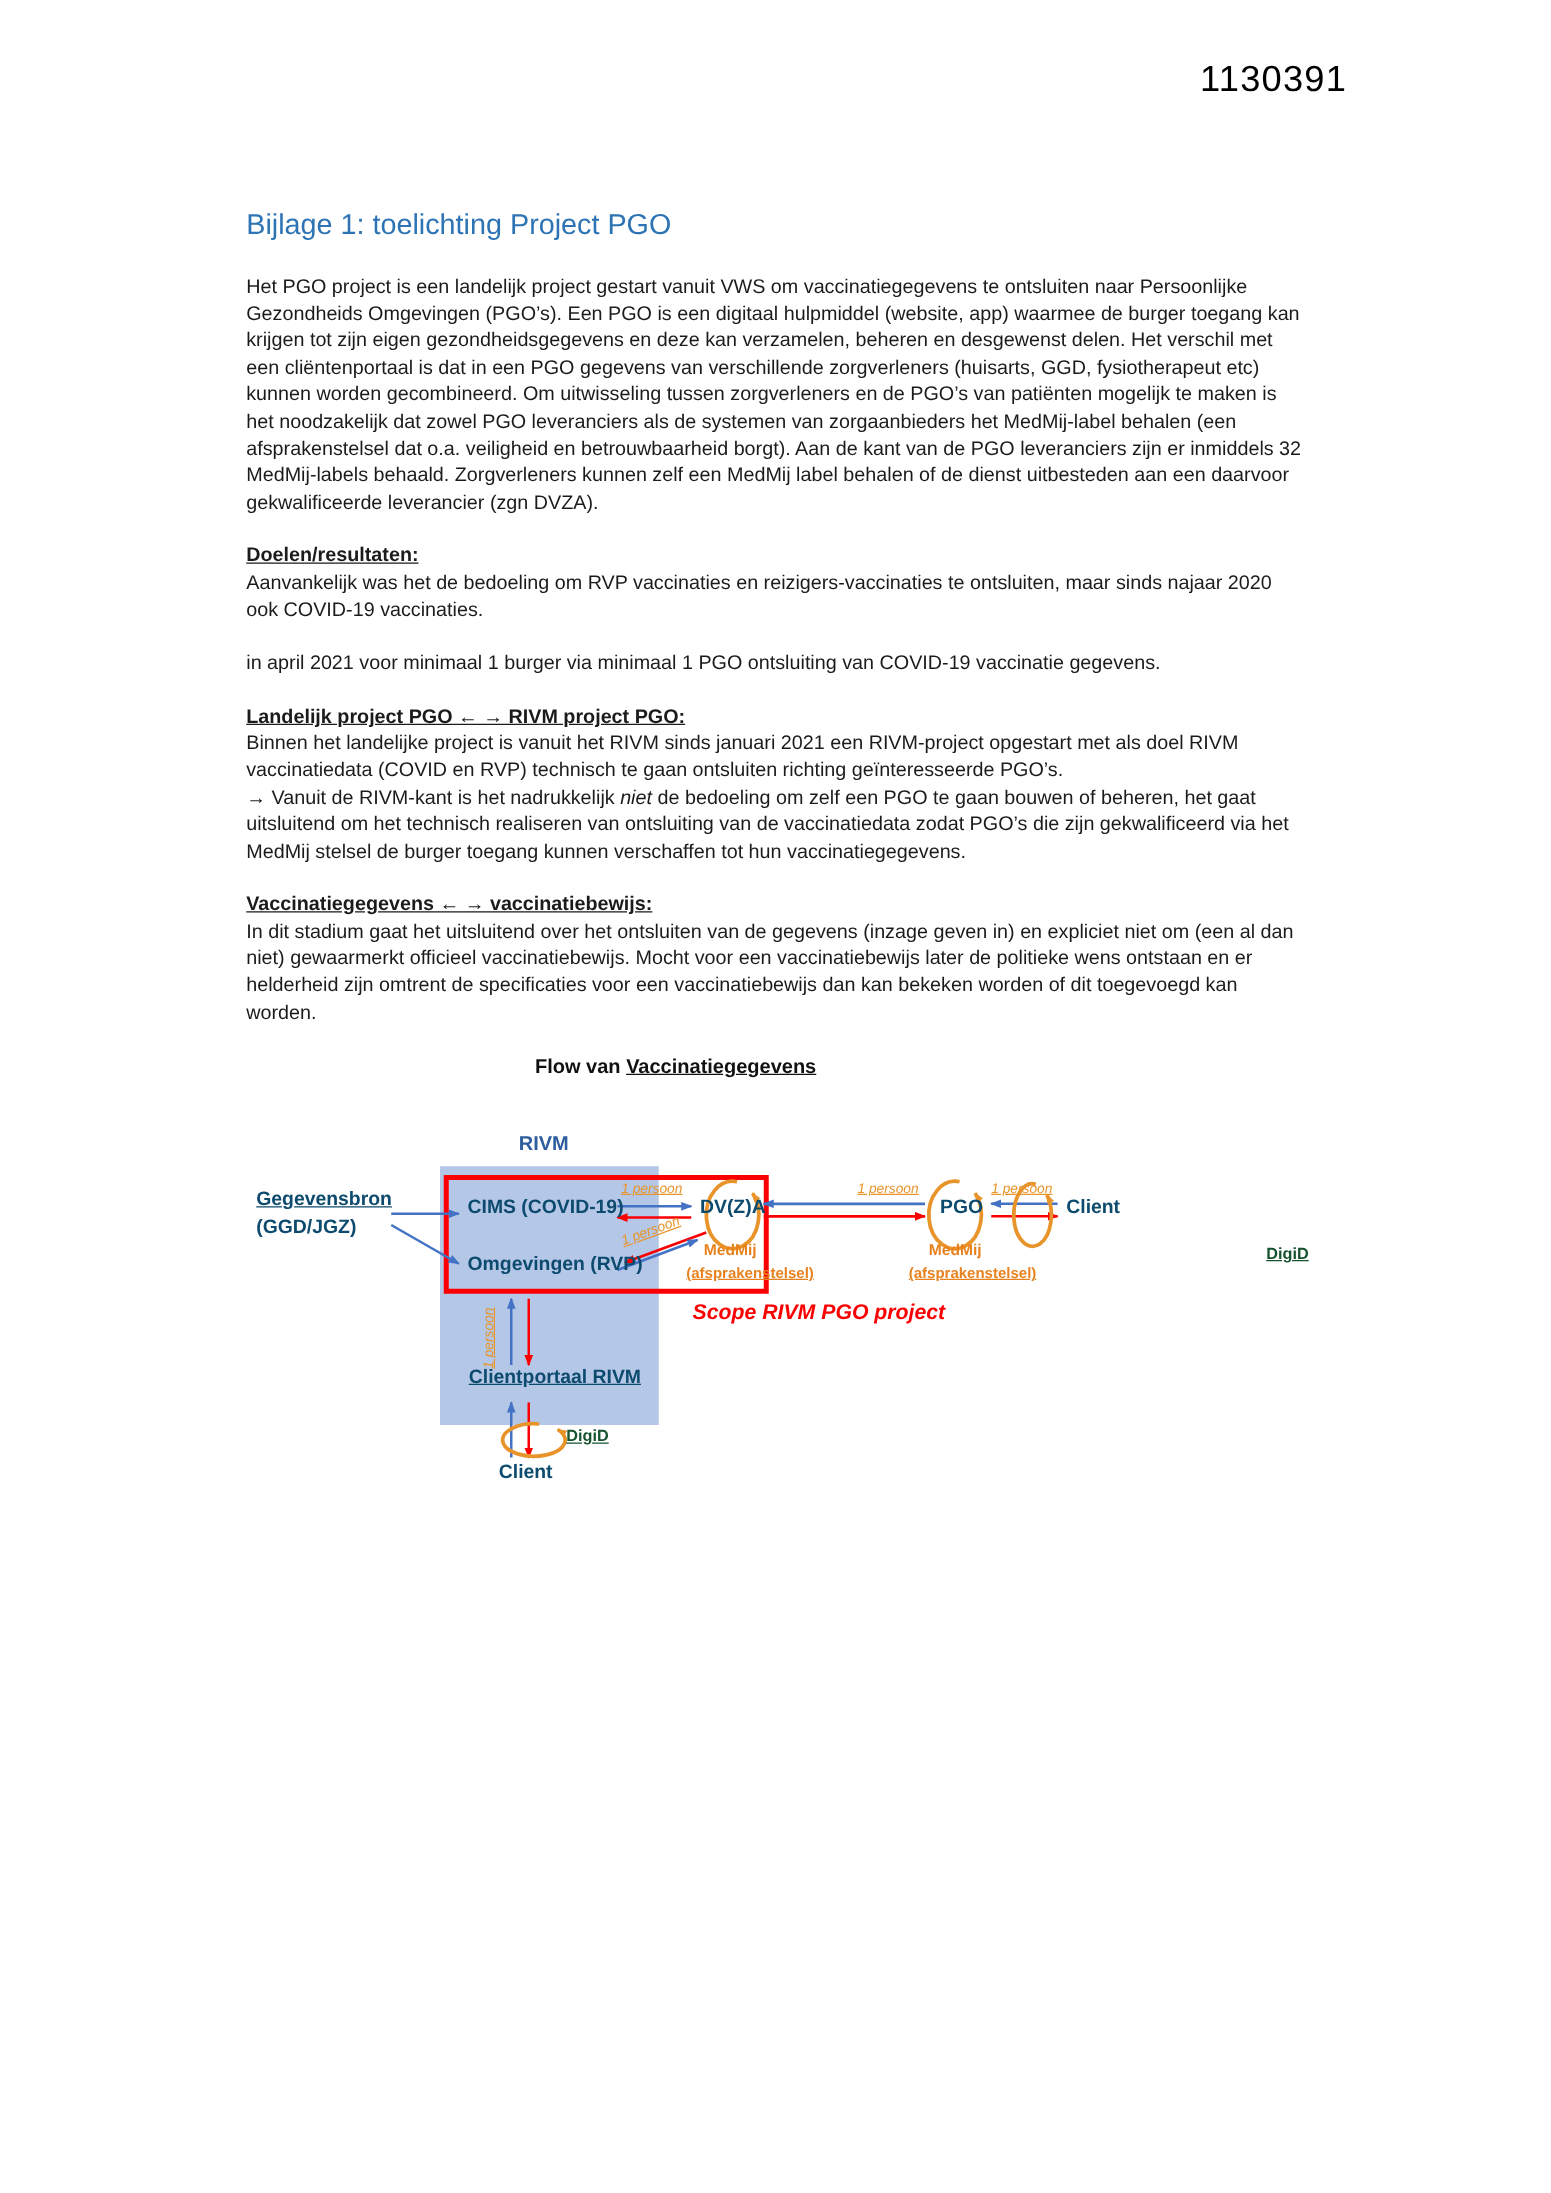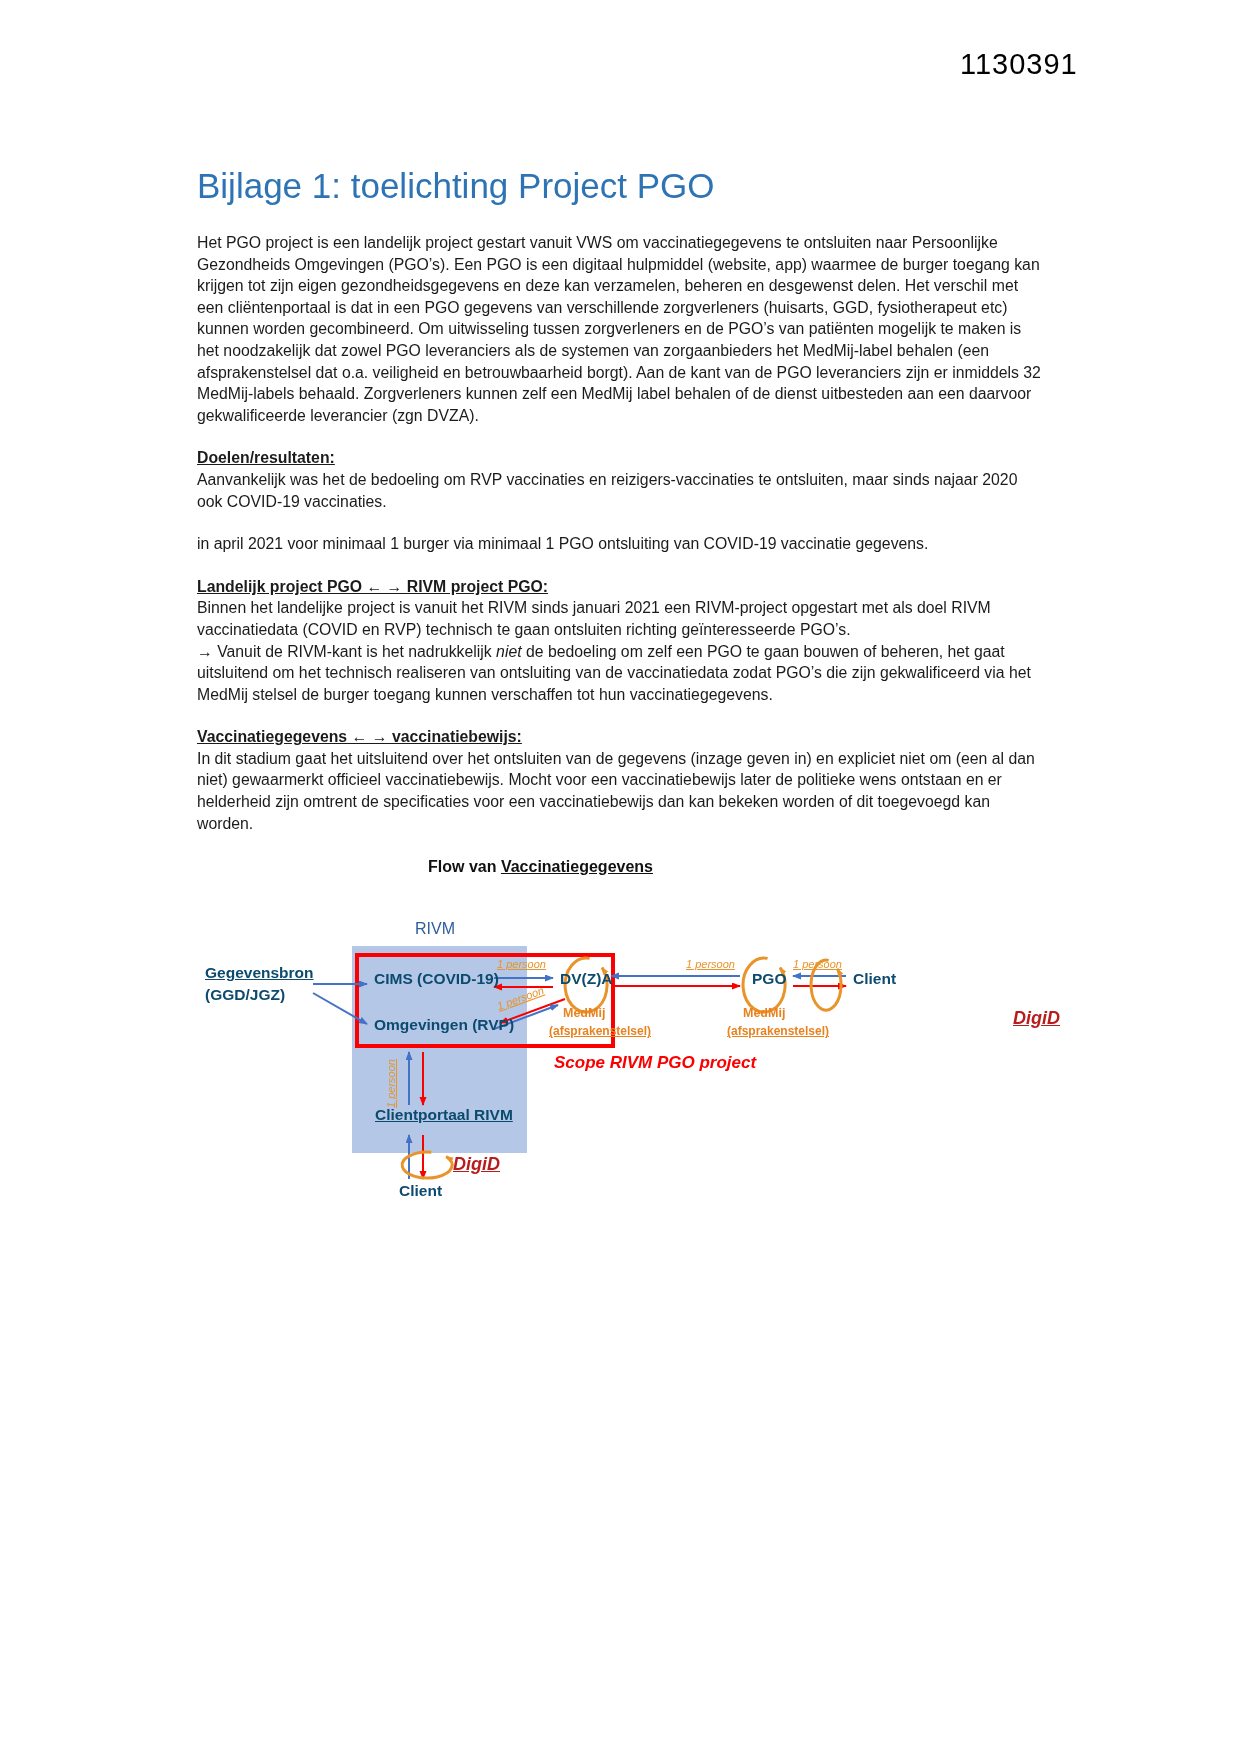--- a/index.html
+++ b/index.html
@@ -1,39 +1,39 @@
 <!DOCTYPE html>
 <html><head>
 <meta charset="utf-8">
 <style>
   html,body{margin:0;padding:0;background:#ffffff;}
   .page{position:relative;width:1241px;height:1754px;background:#ffffff;
         font-family:"Liberation Sans",sans-serif;color:#1b1b1b;overflow:hidden;}
   .stamp{position:absolute;left:960px;top:48px;font-size:29px;letter-spacing:1px;color:#000;}
   .content{position:absolute;left:197px;top:166px;width:848px;}
-  .doc-title{font-size:35px;font-weight:400;color:#2E74B5;margin:0 0 26px 0;}
+  .doc-title{font-size:23px;font-weight:400;color:#2E74B5;margin:0 0 26px 0;}
   .body{font-size:15.8px;line-height:21.6px;margin:0;text-align:left;}
   .sec{margin-top:21px;}
   .heading{font-weight:700;text-decoration:underline;font-size:15.8px;line-height:21.6px;margin:0;}
   .em{font-style:italic;}
 
   
   .diagram{position:relative;height:358px;margin-top:24px;}
   .abs{position:absolute;white-space:nowrap;z-index:5;}
   .flow-title{left:231px;top:0;font-weight:700;font-size:16px;color:#111;}
   .flow-title .u{text-decoration:underline;}
-  .rivm-label{left:218px;top:62px;color:#2E5D9E;font-weight:400;font-size:16px;}
+  .rivm-label{left:218px;top:62px;color:#2E5D9E;font-weight:700;font-size:16px;}
   .bluebox{position:absolute;left:155px;top:88px;width:175px;height:207px;background:#B4C7E7;z-index:1;}
   .redbox{position:absolute;left:158px;top:95px;width:252px;height:87px;border:4px solid #FB0000;z-index:3;}
   .arrows{position:absolute;left:0;top:0;z-index:4;pointer-events:none;}
   .node{font-weight:700;font-size:15.5px;color:#0c4a6e;}
   .u-node{text-decoration:underline;}
   .orange-it{color:#E8821E;font-weight:700;font-size:12.5px;}
   .afspr{text-decoration:underline;font-size:12px;}
-  .digid{color:#b91c1c;font-style:italic;font-weight:700;font-size:18px;text-decoration:underline;}
+  .digid{color:#14532d;font-weight:700;font-size:13px;text-decoration:underline;}
   .persoon{color:#E8942A;font-style:italic;font-size:11px;text-decoration:underline;}
   .scope-label{color:#FB0000;font-weight:700;font-style:italic;font-size:17px;}
 
   .pos-gegevensbron{left:8px;top:104px;line-height:22px;}
   .pos-cims{left:177px;top:112px;}
   .pos-praeventis{left:177px;top:158px;}
   .pos-dvza{left:363px;top:112px;}
   .pos-pgo{left:555px;top:112px;}
   .pos-client-right{left:656px;top:112px;}
   .pos-clientportaal{left:178px;top:248px;}

